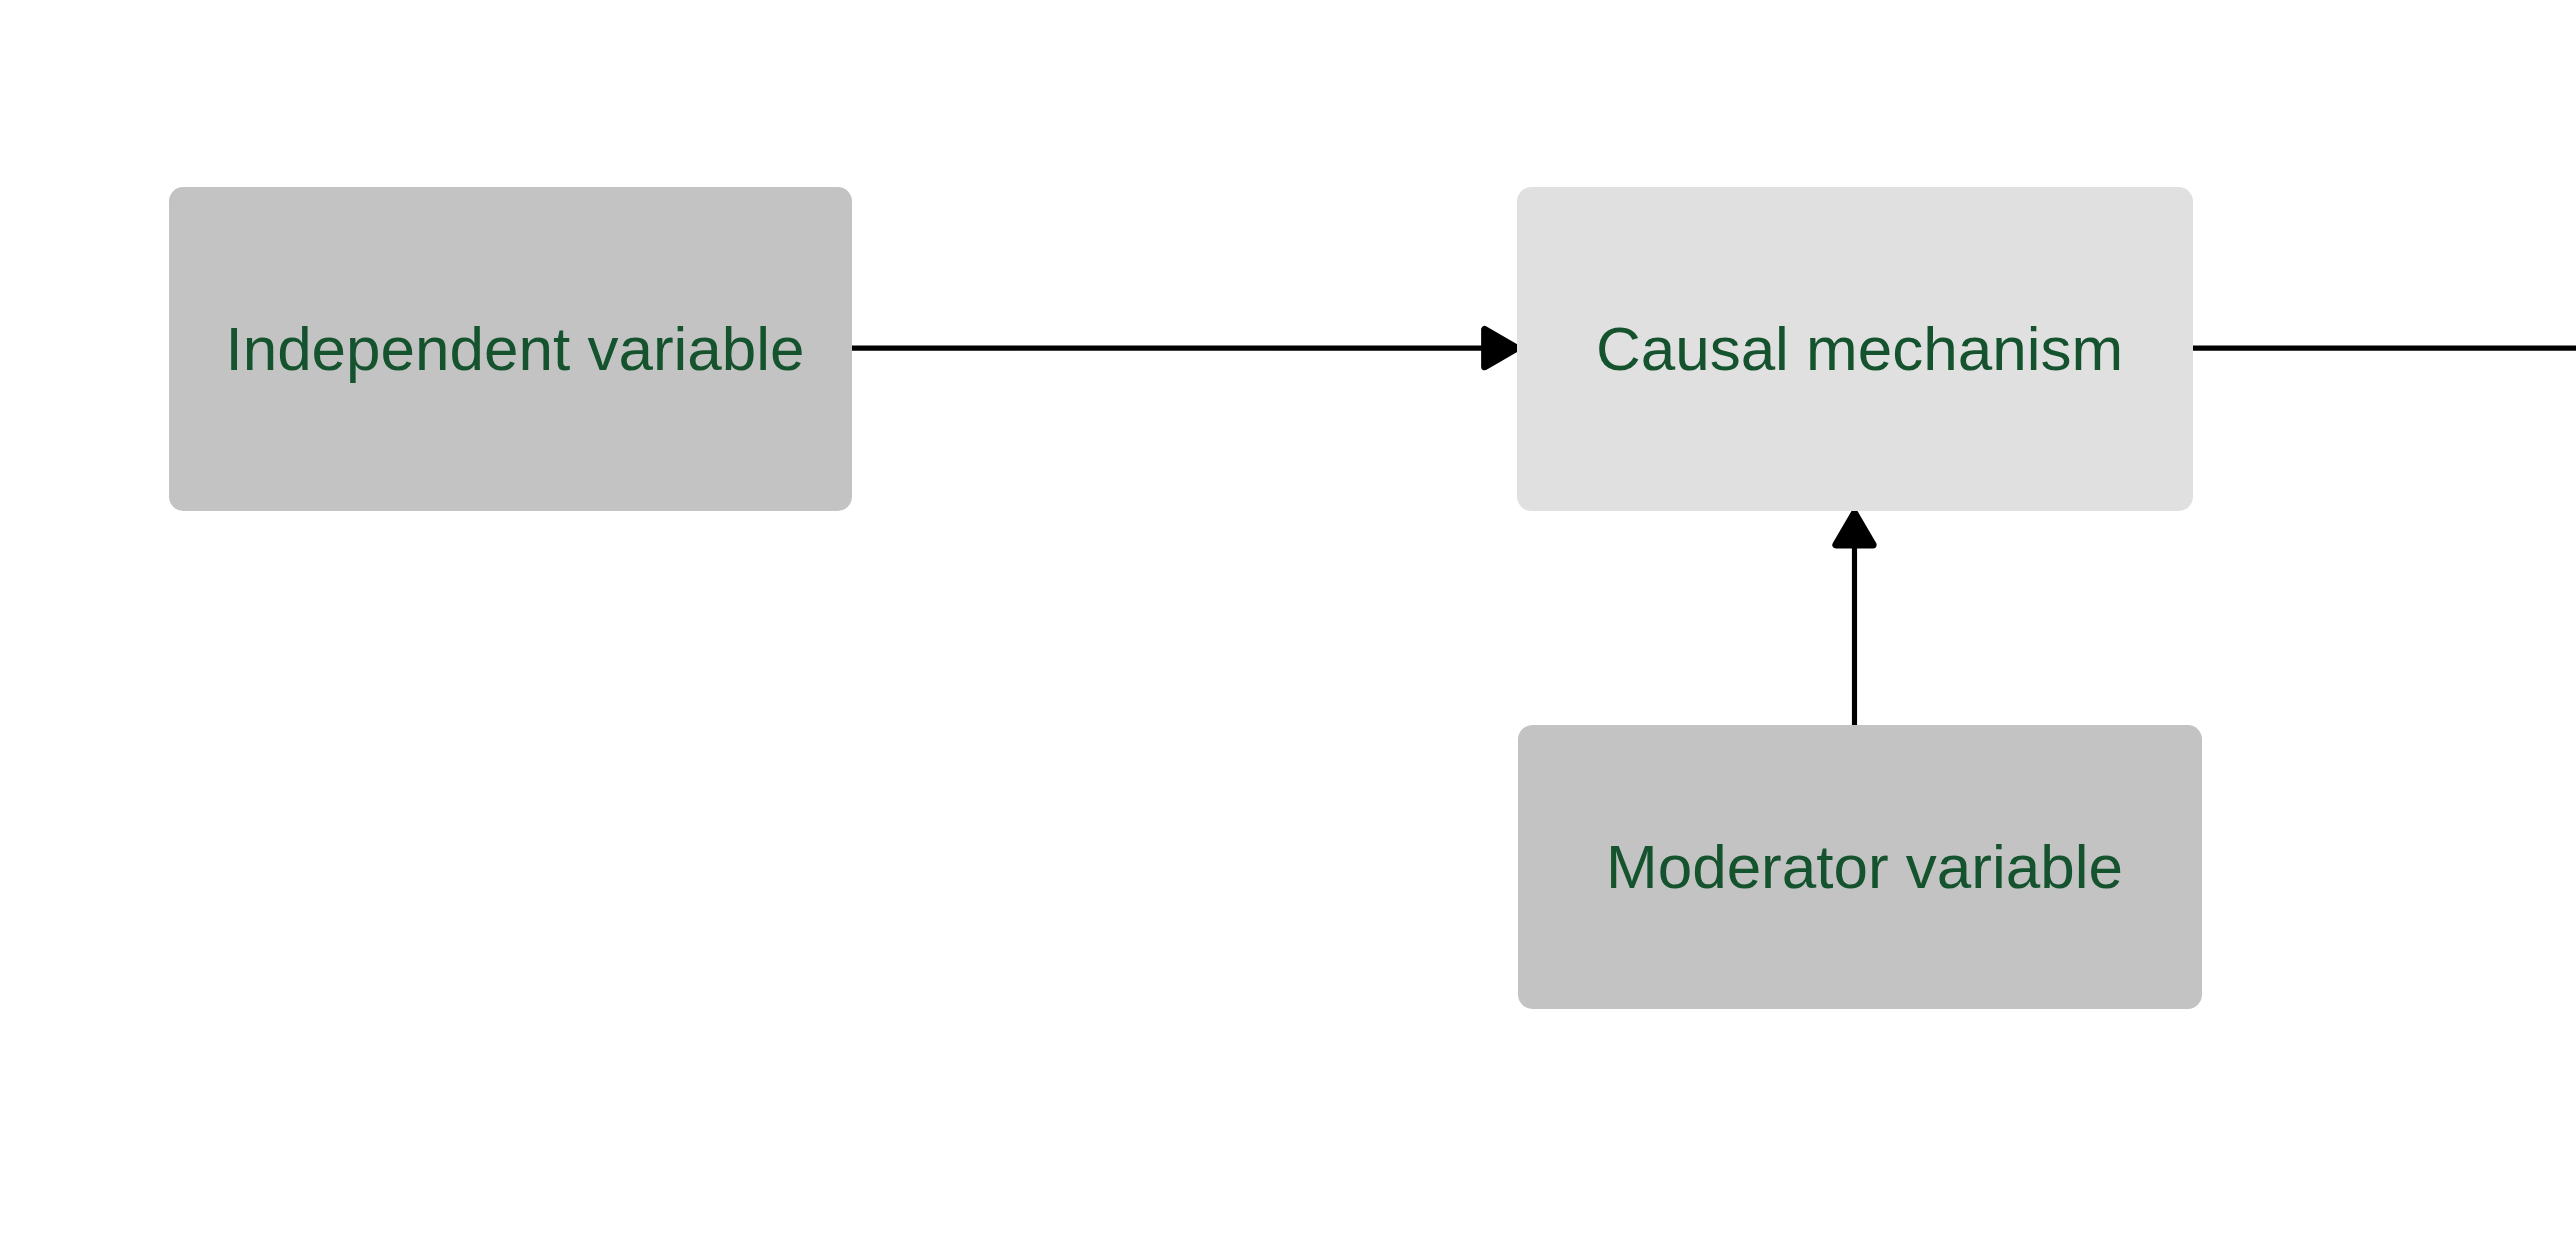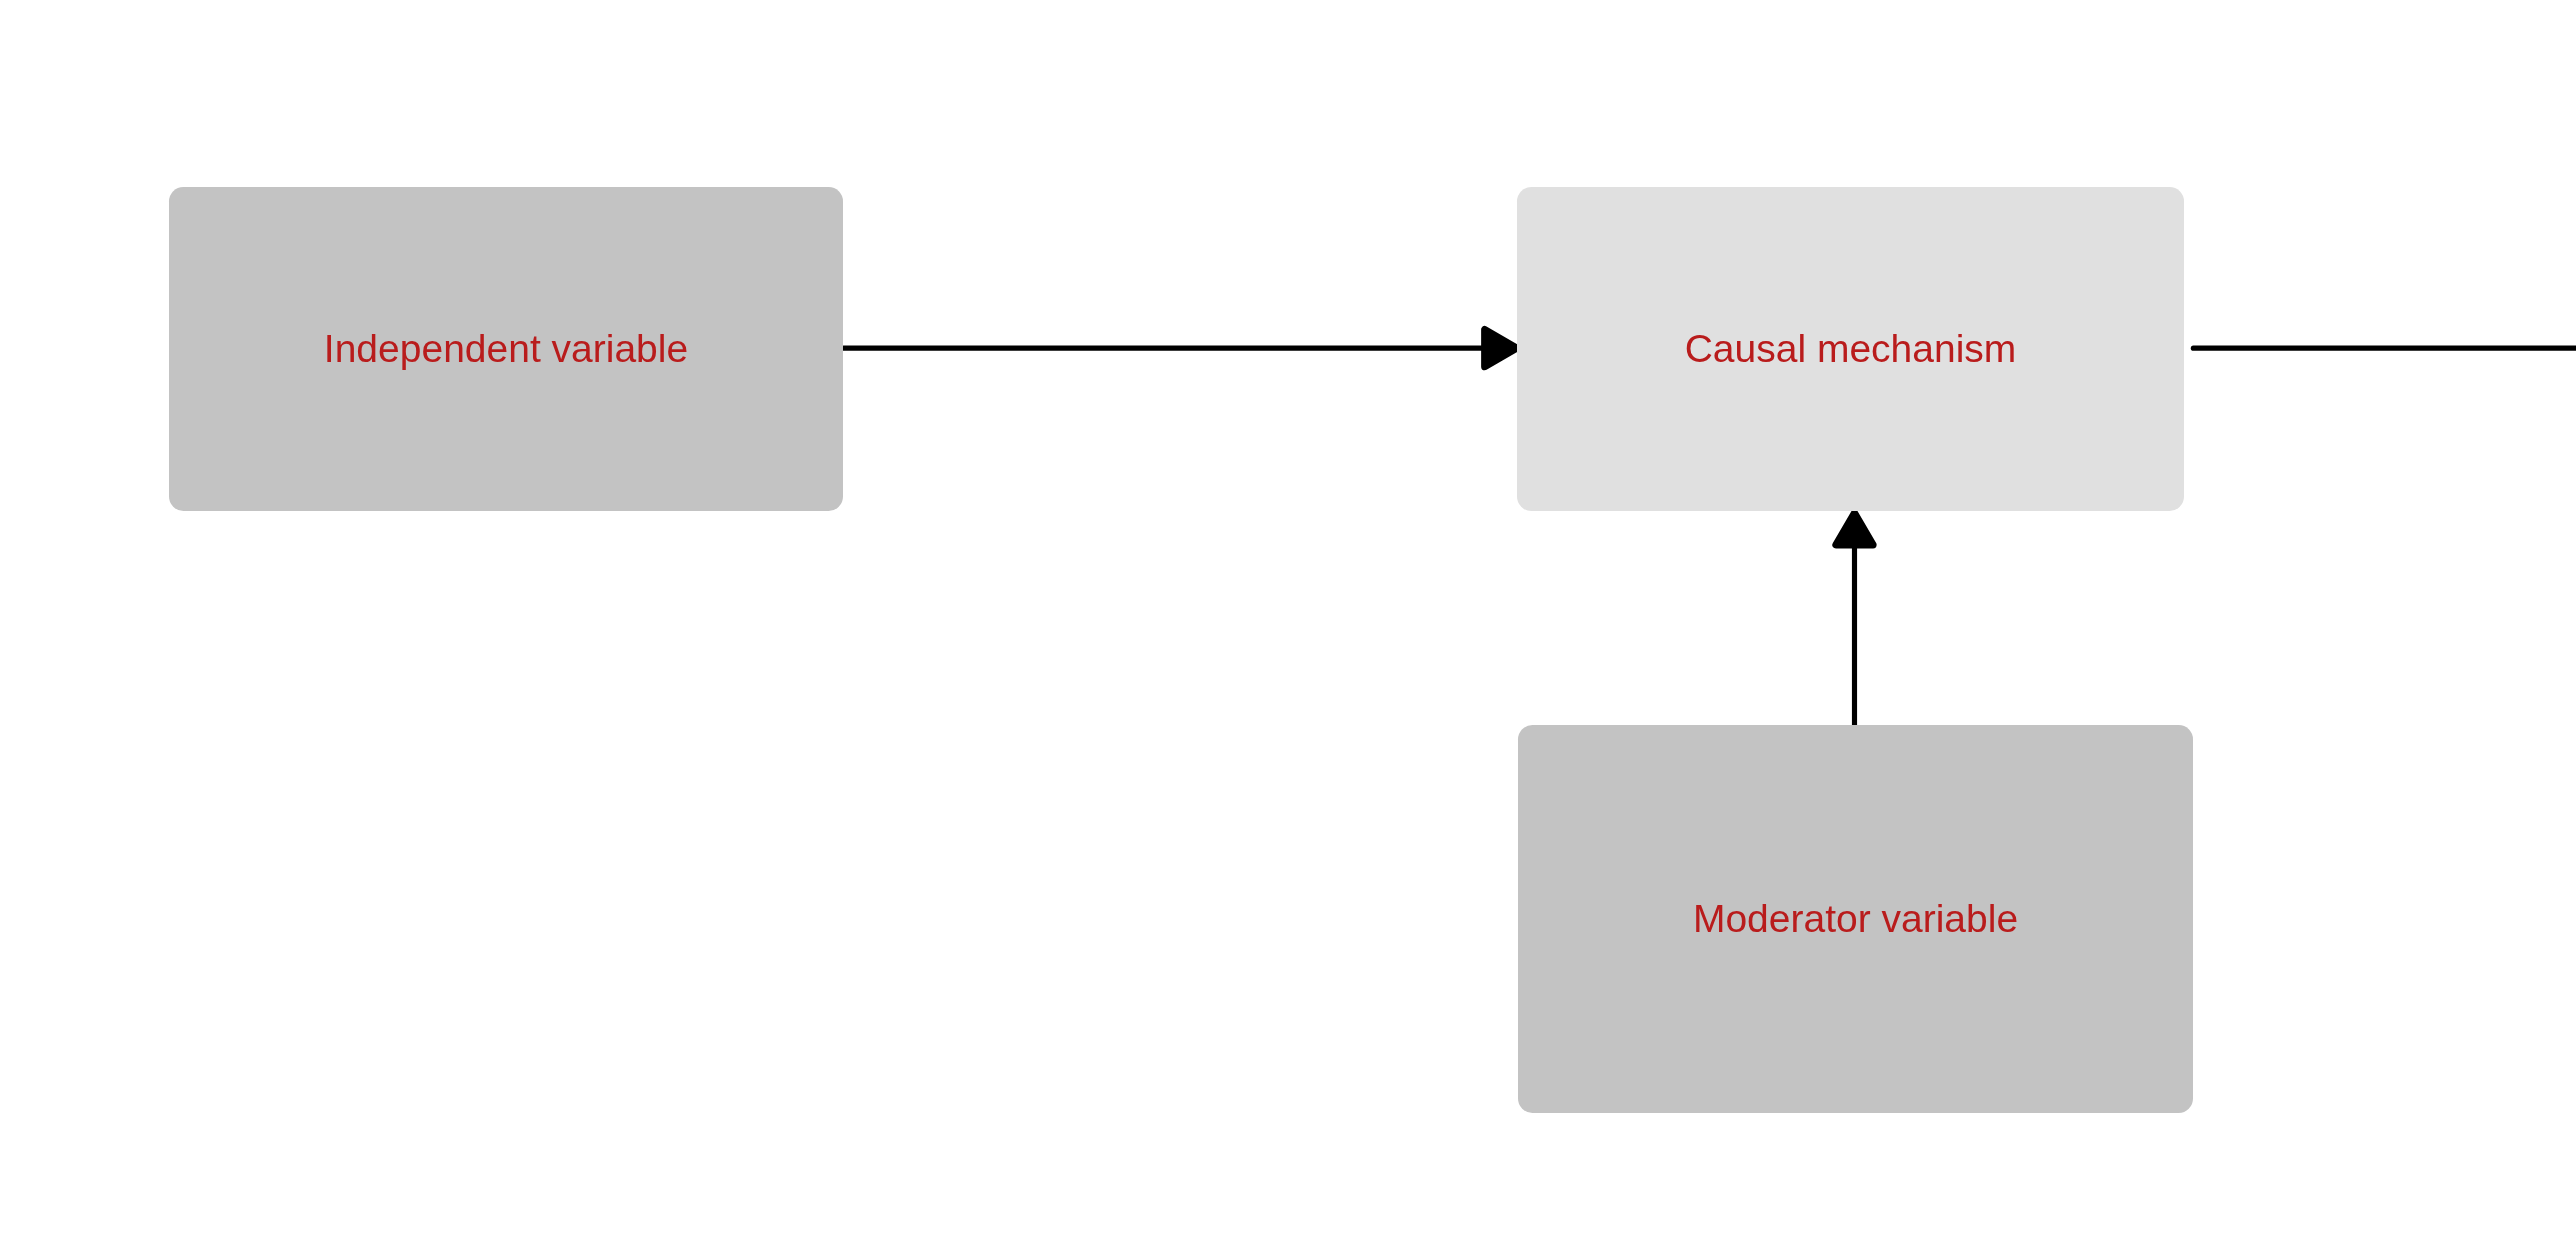--- a/index.html
+++ b/index.html
@@ -11,29 +11,30 @@
     font-family: "Liberation Sans", sans-serif;
     overflow: hidden;
   }
   .node {
     position: absolute;
     border-radius: 14.4px;
     display: flex;
     align-items: center;
     justify-content: center;
     text-align: center;
-    color: #b91c1c;
-    font-size: 39px;
+    color: #14532d;
+    font-size: 62px;
     line-height: 1.2;
     letter-spacing: 0;
+    padding-left: 9px;
   }
   .node .label { white-space: nowrap; }
   #node-independent { left: 169px;  top: 187px;  width: 674px; height: 324px; }
   #node-mechanism   { left: 1517px; top: 187px;  width: 667px; height: 324px; }
-  #node-moderator   { left: 1518px; top: 725px; width: 675px; height: 388px; }
+  #node-moderator   { left: 1518px; top: 725px; width: 675px; height: 284px; }
   .edges {
     position: absolute;
     left: 0; top: 0;
     width: 3709px;
     height: 1236px;
     pointer-events: none;
   }
 </style>
 </head>
 <body>

